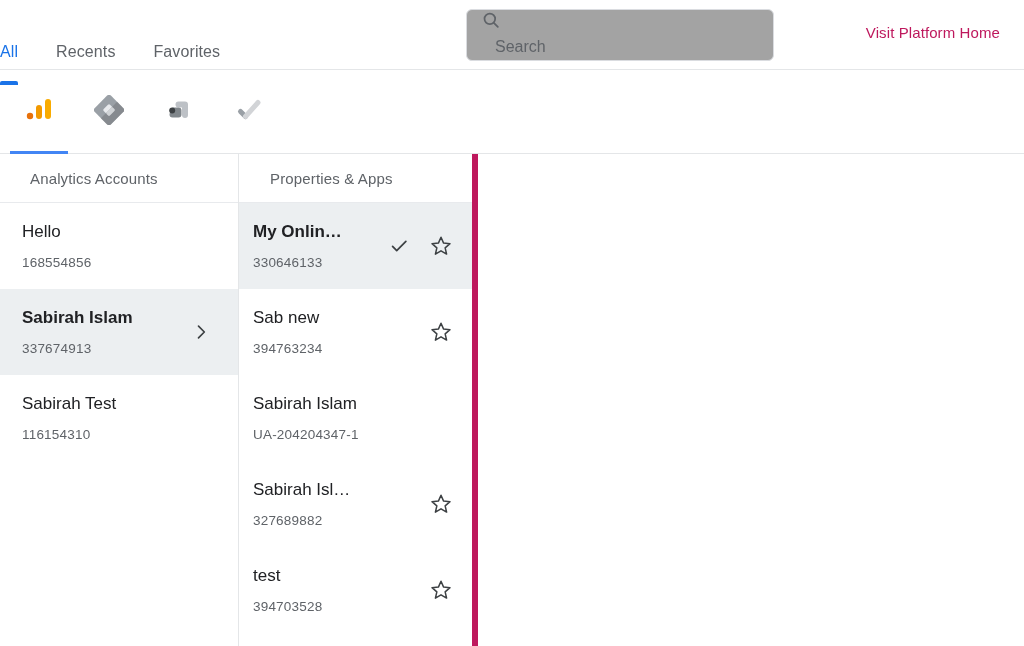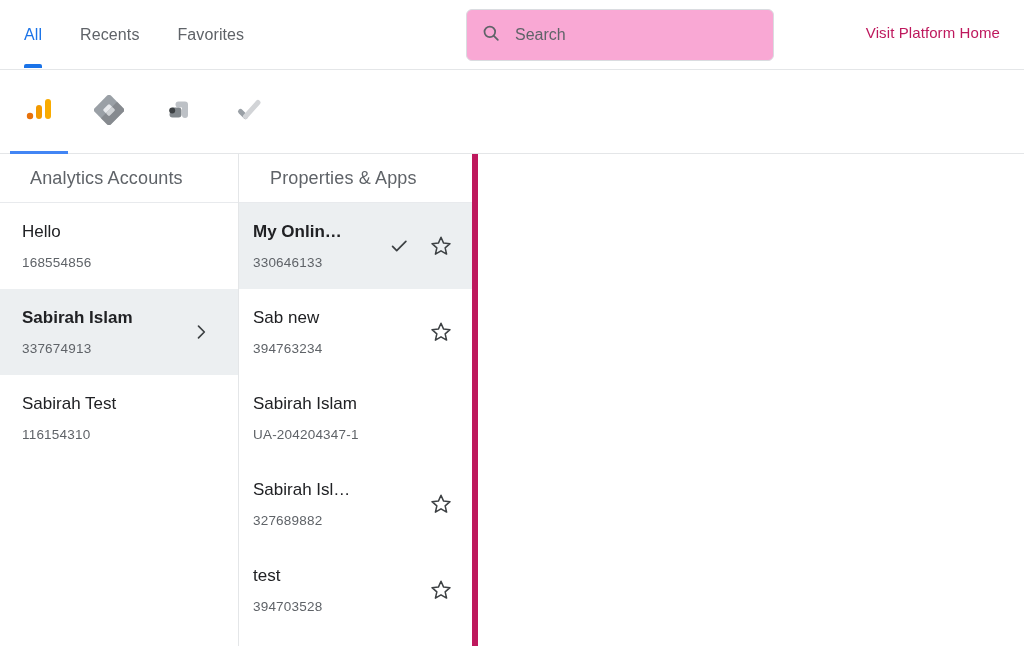--- a/index.html
+++ b/index.html
@@ -24,23 +24,22 @@
   .topbar {
     position: relative;
     height: 70px;
     border-bottom: 1px solid #e4e6e8;
     display: flex;
     align-items: flex-start;
   }
 
   .tabs {
     display: flex;
-    align-items: flex-start;
+    align-items: flex-end;
     height: 87px;
-    padding-left: 24px;
   }
 
   .tab {
     position: relative;
     height: 70px;
     display: flex;
     align-items: center;
     margin-right: 38px;
     font-size: 16px;
     color: #5f6368;
@@ -69,23 +68,23 @@
     top: 9px;
     width: 308px;
     height: 52px;
   }
   .search-box {
     width: 100%;
     height: 100%;
     border: 1px solid #dadce0;
     border-radius: 6px;
     display: flex;
-    align-items: center;
     padding: 0 14px;
-    background: #f9a8d4;
+    background: #a3a3a3;
+    flex-direction: column;
   }
   .search-box svg { flex: 0 0 auto; }
   .search-input {
     border: 0;
     outline: none;
     flex: 1 1 auto;
     margin-left: 14px;
     font-size: 16px;
     color: #3c4043;
     font-family: "Liberation Sans", sans-serif;
@@ -172,21 +171,21 @@
   }
   .col-accounts { width: 239px; border-right: 1px solid #e4e6e8; }
   .col-props    { width: 239px; border-right: 6px solid #be185d; }
   .col-rest     { flex: 1 1 auto; }
 
   .col-head {
     height: 49px;
     display: flex;
     align-items: center;
     padding: 0 0 0 30px;
-    font-size: 18px;
+    font-size: 15px;
     color: #5f6368;
     letter-spacing: 0.15px;
     border-bottom: 1px solid #e8eaed;
   }
   .col-props .col-head { padding-left: 31px; }
 
   .row {
     position: relative;
     height: 86px;
     display: flex;

